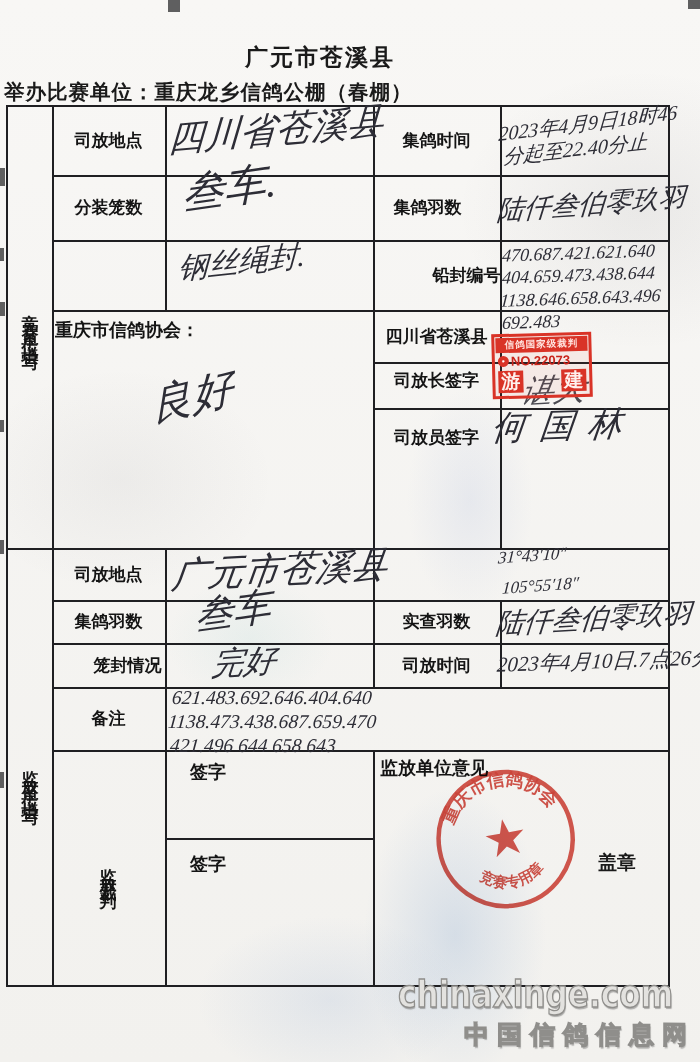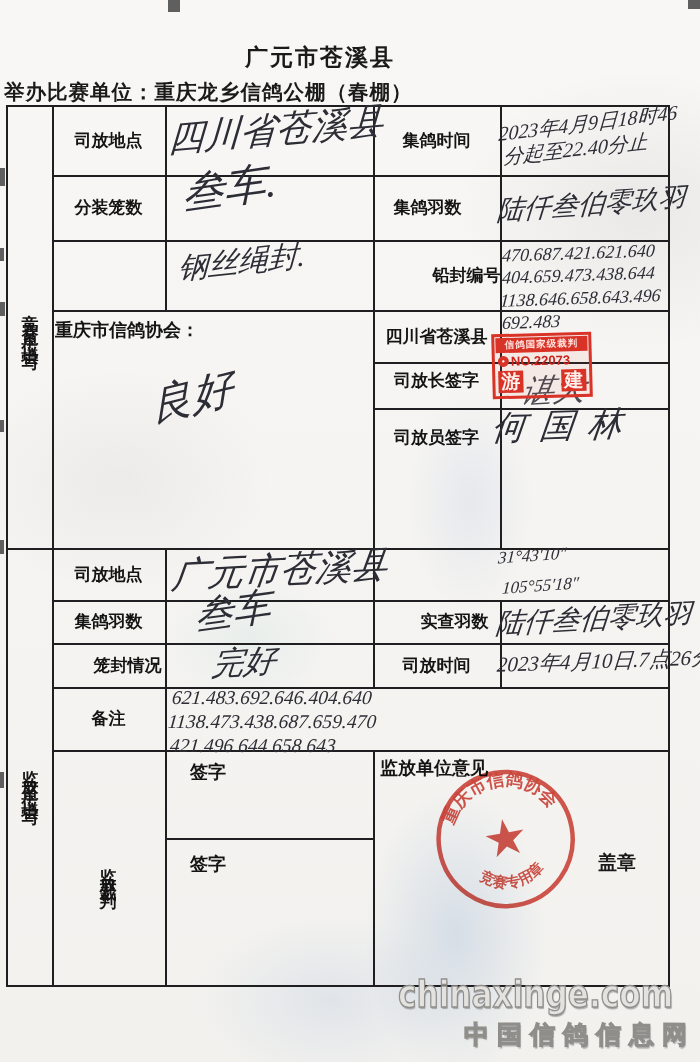--- a/index.html
+++ b/index.html
@@ -124,21 +124,21 @@
       <span>NO.22073</span>
     </div>
     <div class="t3">
       <span>游</span>
       <span>建</span>
     </div>
   </div>
 
   <div class="cell" style="left:52px;top:548px;width:113px;height:52px;">司放地点</div>
   <div class="cell" style="left:52px;top:600px;width:113px;height:43px;">集鸽羽数</div>
-  <div class="cell" style="left:373px;top:600px;width:127px;height:43px;padding-left:18px;">实查羽数</div>
+  <div class="cell" style="left:373px;top:600px;width:127px;height:43px;">实查羽数</div>
   <div class="cell" style="left:52px;top:643px;width:113px;height:44px;padding-left:19px;">笼封情况</div>
   <div class="cell" style="left:52px;top:687px;width:113px;height:63px;">备注</div>
   <div class="cell" style="left:373px;top:643px;width:127px;height:44px;">司放时间</div>
   <div class="ltext" style="left:190px;top:760px;">签字</div>
   <div class="ltext" style="left:190px;top:852px;">签字</div>
   <div class="cell vtext" style="left:60px;top:790px;width:96px;height:160px;">监放裁判</div>
   <div class="ltext" style="left:380px;top:756px;">监放单位意见</div>
   <div class="gz">盖章</div>
 
   <div class="hw" style="left:172px;top:552px;font-size:36px;transform:rotate(-3deg) skewX(-10deg);">广元市苍溪县</div>

